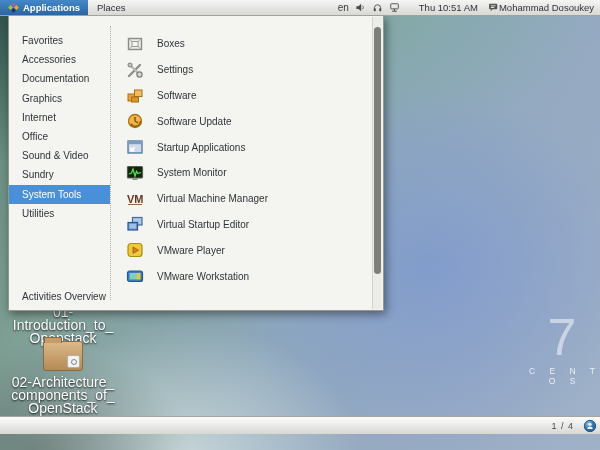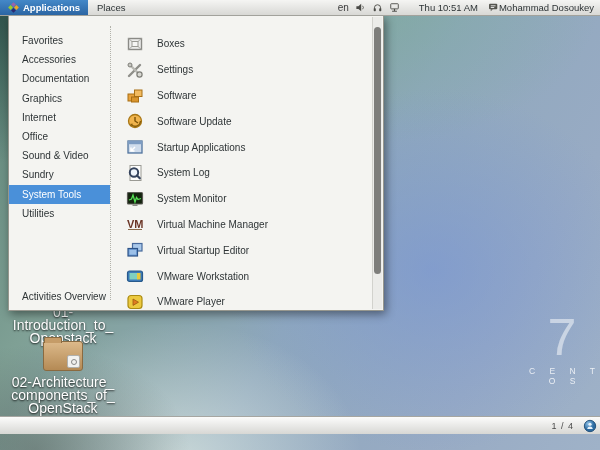--- a/index.html
+++ b/index.html
@@ -224,30 +224,20 @@
             <rect x="2" y="3" width="14" height="12" fill="#cfdcec" stroke="#51749e" stroke-width="1.3"></rect>
             <rect x="2" y="3" width="14" height="3.2" fill="#7d9cc2"></rect>
             <path d="M5 13l4-4M5 9.5V13h3.5" stroke="#fff" stroke-width="1.6" fill="none"></path>
           </svg>
         </span>
     <span class="lbl">Startup Applications</span>
   </div>
       <div class="app-row">
     <span class="ic">
           <svg viewBox="0 0 18 18">
-            <rect x="4" y="1.5" width="11" height="15" fill="#fdfdfb" stroke="#9a9a94" stroke-width="1"></rect>
-            <circle cx="8" cy="8.5" r="4.2" fill="#eef4fa" stroke="#34435c" stroke-width="2"></circle>
-            <path d="M11 11.5l2.8 2.8" stroke="#34435c" stroke-width="2.2" stroke-linecap="round"></path>
-          </svg>
-        </span>
-    <span class="lbl">System Log</span>
-  </div>
-      <div class="app-row">
-    <span class="ic">
-          <svg viewBox="0 0 18 18">
             <rect x="1.5" y="2.5" width="15" height="11.5" rx="1" fill="#14240f" stroke="#5a5a55" stroke-width="1.2"></rect>
             <polyline points="3,10 5.5,9 7,5 9,12 10.5,7.5 12,9.5 15,8.5" fill="none" stroke="#55e055" stroke-width="1.3"></polyline>
             <rect x="6.5" y="14.5" width="5" height="1.5" fill="#8a8a85"></rect>
           </svg>
         </span>
     <span class="lbl">System Monitor</span>
   </div>
       <div class="app-row">
     <span class="ic">
           <svg viewBox="0 0 18 18">
@@ -263,35 +253,35 @@
             <rect x="6.5" y="2.5" width="9.5" height="7.5" fill="#a9c8ea" stroke="#47699c" stroke-width="1.2"></rect>
             <rect x="2" y="7.5" width="9.5" height="7.5" fill="#6f9ed6" stroke="#2d5388" stroke-width="1.2"></rect>
             <rect x="3.5" y="9" width="6.5" height="4.5" fill="#9cc0e8"></rect>
           </svg>
         </span>
     <span class="lbl">Virtual Startup Editor</span>
   </div>
       <div class="app-row">
     <span class="ic">
           <svg viewBox="0 0 18 18">
+            <rect x="2" y="2.5" width="14" height="13" rx="3" fill="#ecc93f" stroke="#ab8c12" stroke-width="1.2"></rect>
+            <path d="M7 6l5.5 3.2L7 12.4z" fill="#e07c1f" stroke="#9c5a10" stroke-width="0.8"></path>
+          </svg>
+        </span>
+    <span class="lbl">VMware Player</span>
+  </div>
+      <div class="app-row">
+    <span class="ic">
+          <svg viewBox="0 0 18 18">
             <rect x="1.5" y="4" width="15" height="10.5" rx="2" fill="#3d7ab8" stroke="#275a8c" stroke-width="1.2"></rect>
             <rect x="3.5" y="6" width="8" height="6.5" fill="#7fd0c0"></rect>
             <rect x="11" y="6" width="3.5" height="6.5" fill="#e8c93d"></rect>
           </svg>
         </span>
     <span class="lbl">VMware Workstation</span>
-  </div>
-      <div class="app-row">
-    <span class="ic">
-          <svg viewBox="0 0 18 18">
-            <rect x="2" y="2.5" width="14" height="13" rx="3" fill="#ecc93f" stroke="#ab8c12" stroke-width="1.2"></rect>
-            <path d="M7 6l5.5 3.2L7 12.4z" fill="#e07c1f" stroke="#9c5a10" stroke-width="0.8"></path>
-          </svg>
-        </span>
-    <span class="lbl">VMware Player</span>
   </div>
     </div>
   <div class="activities">Activities Overview</div>
   <div class="scrollbar">
     <div class="scroll-thumb"></div>
   </div>
 </div>
 
 <div class="desk-icon" style="left:10px; top:306px;">
   <div class="desk-label">

